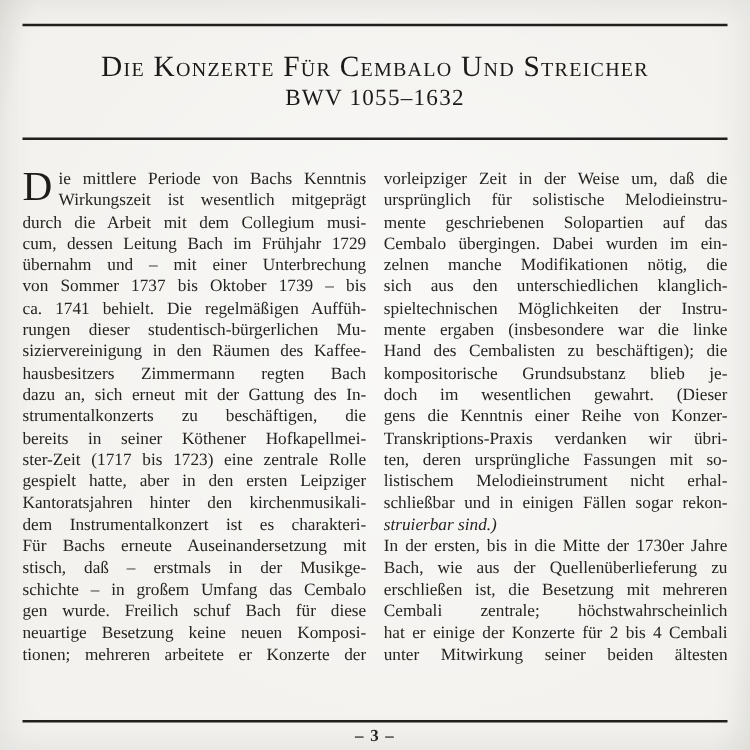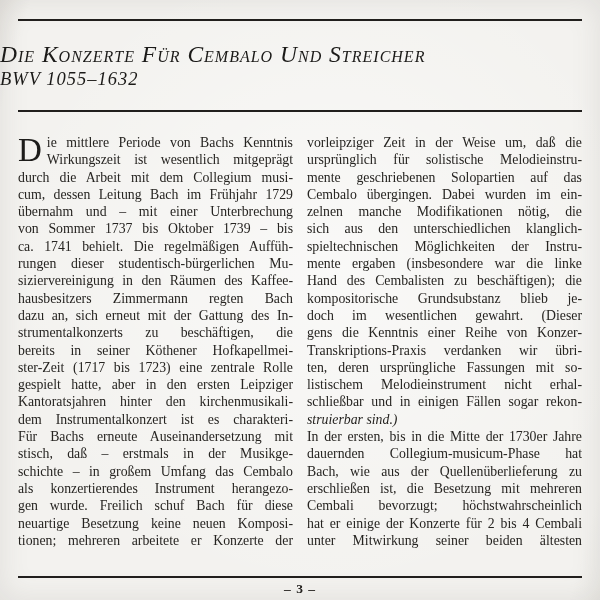--- a/index.html
+++ b/index.html
@@ -18,23 +18,22 @@
     box-shadow:inset 0 0 30px rgba(90,85,75,0.12);
   }
   .rule{
     position:absolute;left:18px;width:564px;height:2px;
     background:#211f1d;
   }
   .rule-top{top:19px;}
   .rule-mid{top:110px;}
   .rule-bottom{top:576px;}
   .title-block{
-    position:absolute;top:41px;left:0;width:600px;text-align:left;
+    position:absolute;top:41px;left:0;width:600px;text-align:center;
     color:#1b1a18;
-    font-style:italic;
   }
   .title-main{
     font-variant:small-caps;
     font-size:23.5px;line-height:26px;letter-spacing:1px;
     font-weight:500;
   }
   .title-sub{
     font-size:18.5px;line-height:22px;letter-spacing:1px;
     margin-top:1px;
   }
@@ -94,21 +93,20 @@
         <div class="line">dazu an, sich erneut mit der Gattung des In-</div>
         <div class="line">strumentalkonzerts zu beschäftigen, die</div>
         <div class="line">bereits in seiner Köthener Hofkapellmei-</div>
         <div class="line">ster-Zeit (1717 bis 1723) eine zentrale Rolle</div>
         <div class="line">gespielt hatte, aber in den ersten Leipziger</div>
         <div class="line">Kantoratsjahren hinter den kirchenmusikali-</div>
         <div class="line">dem Instrumentalkonzert ist es charakteri-</div>
         <div class="line">Für Bachs erneute Auseinandersetzung mit</div>
         <div class="line">stisch, daß – erstmals in der Musikge-</div>
         <div class="line">schichte – in großem Umfang das Cembalo</div>
-        <div class="line">als konzertierendes Instrument herangezo-</div>
         <div class="line">gen wurde. Freilich schuf Bach für diese</div>
         <div class="line">neuartige Besetzung keine neuen Komposi-</div>
         <div class="line">tionen; mehreren arbeitete er Konzerte der</div>
       </div>
     <div class="col" id="col-right">
         <div class="line">vorleipziger Zeit in der Weise um, daß die</div>
         <div class="line">ursprünglich für solistische Melodieinstru-</div>
         <div class="line">mente geschriebenen Solopartien auf das</div>
         <div class="line">Cembalo übergingen. Dabei wurden im ein-</div>
         <div class="line">zelnen manche Modifikationen nötig, die</div>
@@ -118,24 +116,23 @@
         <div class="line">Hand des Cembalisten zu beschäftigen); die</div>
         <div class="line">kompositorische Grundsubstanz blieb je-</div>
         <div class="line">doch im wesentlichen gewahrt. (Dieser</div>
         <div class="line">gens die Kenntnis einer Reihe von Konzer-</div>
         <div class="line">Transkriptions-Praxis verdanken wir übri-</div>
         <div class="line">ten, deren ursprüngliche Fassungen mit so-</div>
         <div class="line">listischem Melodieinstrument nicht erhal-</div>
         <div class="line">schließbar und in einigen Fällen sogar rekon-</div>
         <div class="line no-just">struierbar sind.)</div>
         <div class="line">In der ersten, bis in die Mitte der 1730er Jahre</div>
-        <div class="line">dauernden Collegium-musicum-Phase hat</div>
         <div class="line">Bach, wie aus der Quellenüberlieferung zu</div>
         <div class="line">erschließen ist, die Besetzung mit mehreren</div>
-        <div class="line">Cembali bevorzugt; höchstwahrscheinlich</div>
+        <div class="line">Cembali zentrale; höchstwahrscheinlich</div>
         <div class="line">hat er einige der Konzerte für 2 bis 4 Cembali</div>
         <div class="line">unter Mitwirkung seiner beiden ältesten</div>
       </div>
   </div>
 
   <div class="rule rule-bottom"></div>
 
   <div class="pagenum">– 3 –</div>
 
 </div>

